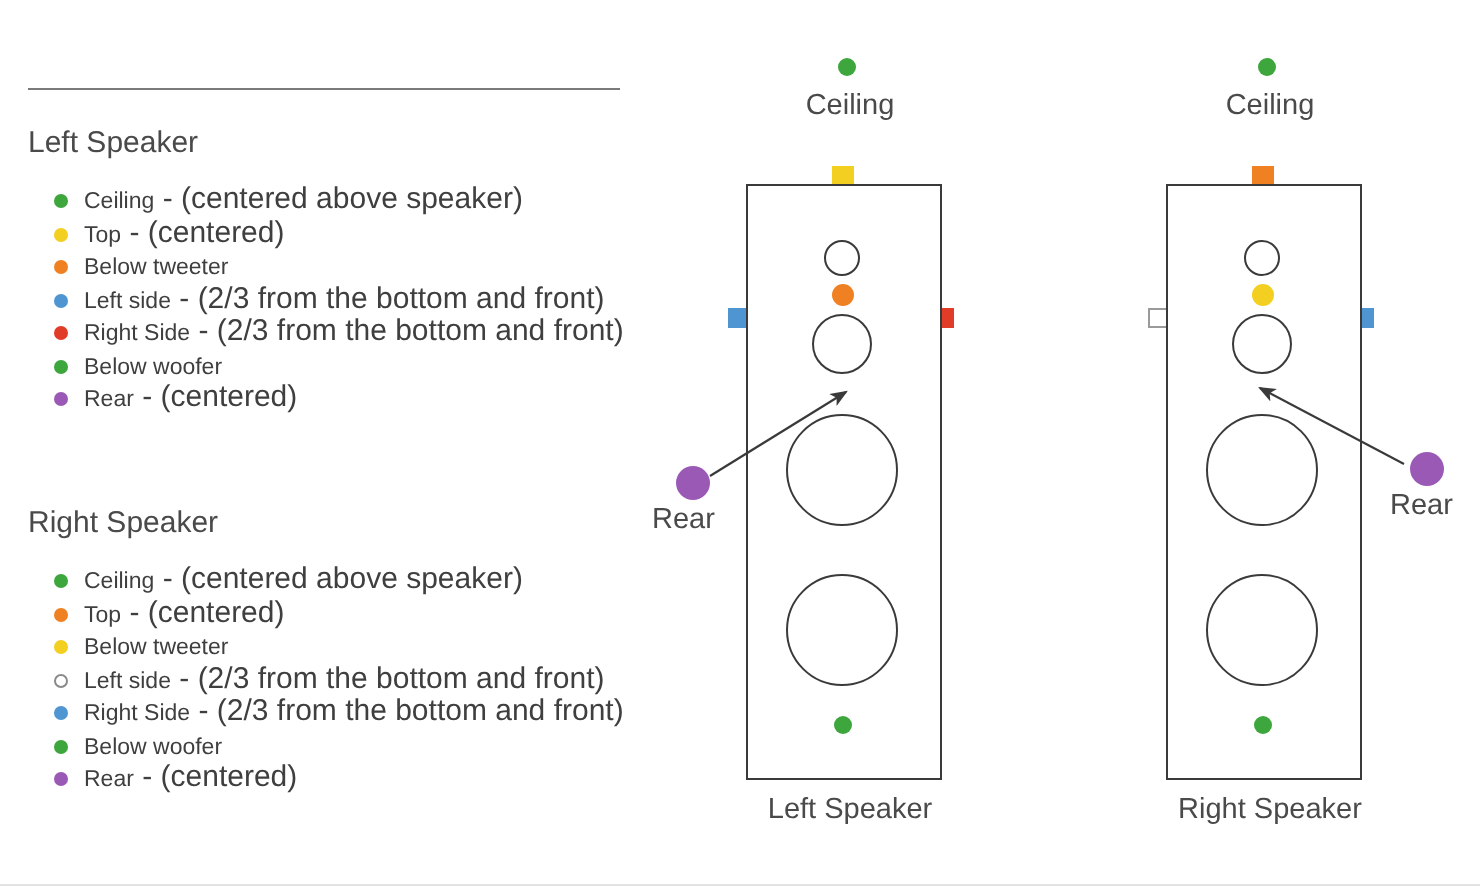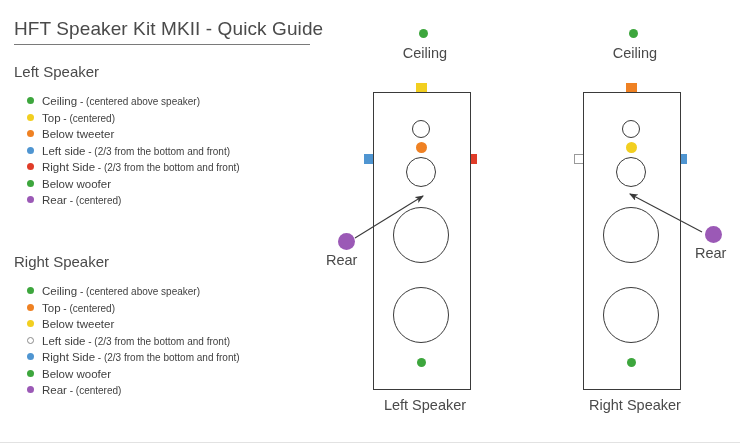--- a/index.html
+++ b/index.html
@@ -78,21 +78,21 @@
     width: 7px;
     height: 7px;
     border-radius: 50%;
     box-sizing: border-box;
   }
   .bullet-label {
     font-size: 11.5px;
     color: #3f3f3f;
   }
   .bullet-note {
-    font-size: 10px;
+    font-size: 15px;
     color: #3f3f3f;
   }
 
   
   .diagram {
     position: absolute;
     top: 0;
     height: 444px;
     width: 210px;
   }
@@ -222,21 +222,20 @@
     width: 740px;
     height: 1px;
     background: #e2e2e2;
   }
 </style>
 </head>
 <body>
 
 <div class="page">
 
-  <div class="doc-title">HFT Speaker Kit MKII - Quick Guide</div>
   <div class="title-rule"></div>
 
   <div class="section-heading" id="heading-left">Left Speaker</div>
   <ul class="bullet-list" id="list-left">
       <li class="bullet-row"><span class="bullet-dot" style="background: rgb(61, 166, 61); border: 0px;"></span><span class="bullet-label">Ceiling</span><span class="bullet-note"> - (centered above speaker)</span></li>
       <li class="bullet-row"><span class="bullet-dot" style="background: rgb(242, 207, 32); border: 0px;"></span><span class="bullet-label">Top</span><span class="bullet-note"> - (centered)</span></li>
       <li class="bullet-row"><span class="bullet-dot" style="background: rgb(239, 129, 35); border: 0px;"></span><span class="bullet-label">Below tweeter</span><span class="bullet-note"></span></li>
       <li class="bullet-row"><span class="bullet-dot" style="background: rgb(79, 149, 209); border: 0px;"></span><span class="bullet-label">Left side</span><span class="bullet-note"> - (2/3 from the bottom and front)</span></li>
       <li class="bullet-row"><span class="bullet-dot" style="background: rgb(224, 60, 40); border: 0px;"></span><span class="bullet-label">Right Side</span><span class="bullet-note"> - (2/3 from the bottom and front)</span></li>
       <li class="bullet-row"><span class="bullet-dot" style="background: rgb(61, 166, 61); border: 0px;"></span><span class="bullet-label">Below woofer</span><span class="bullet-note"></span></li>

